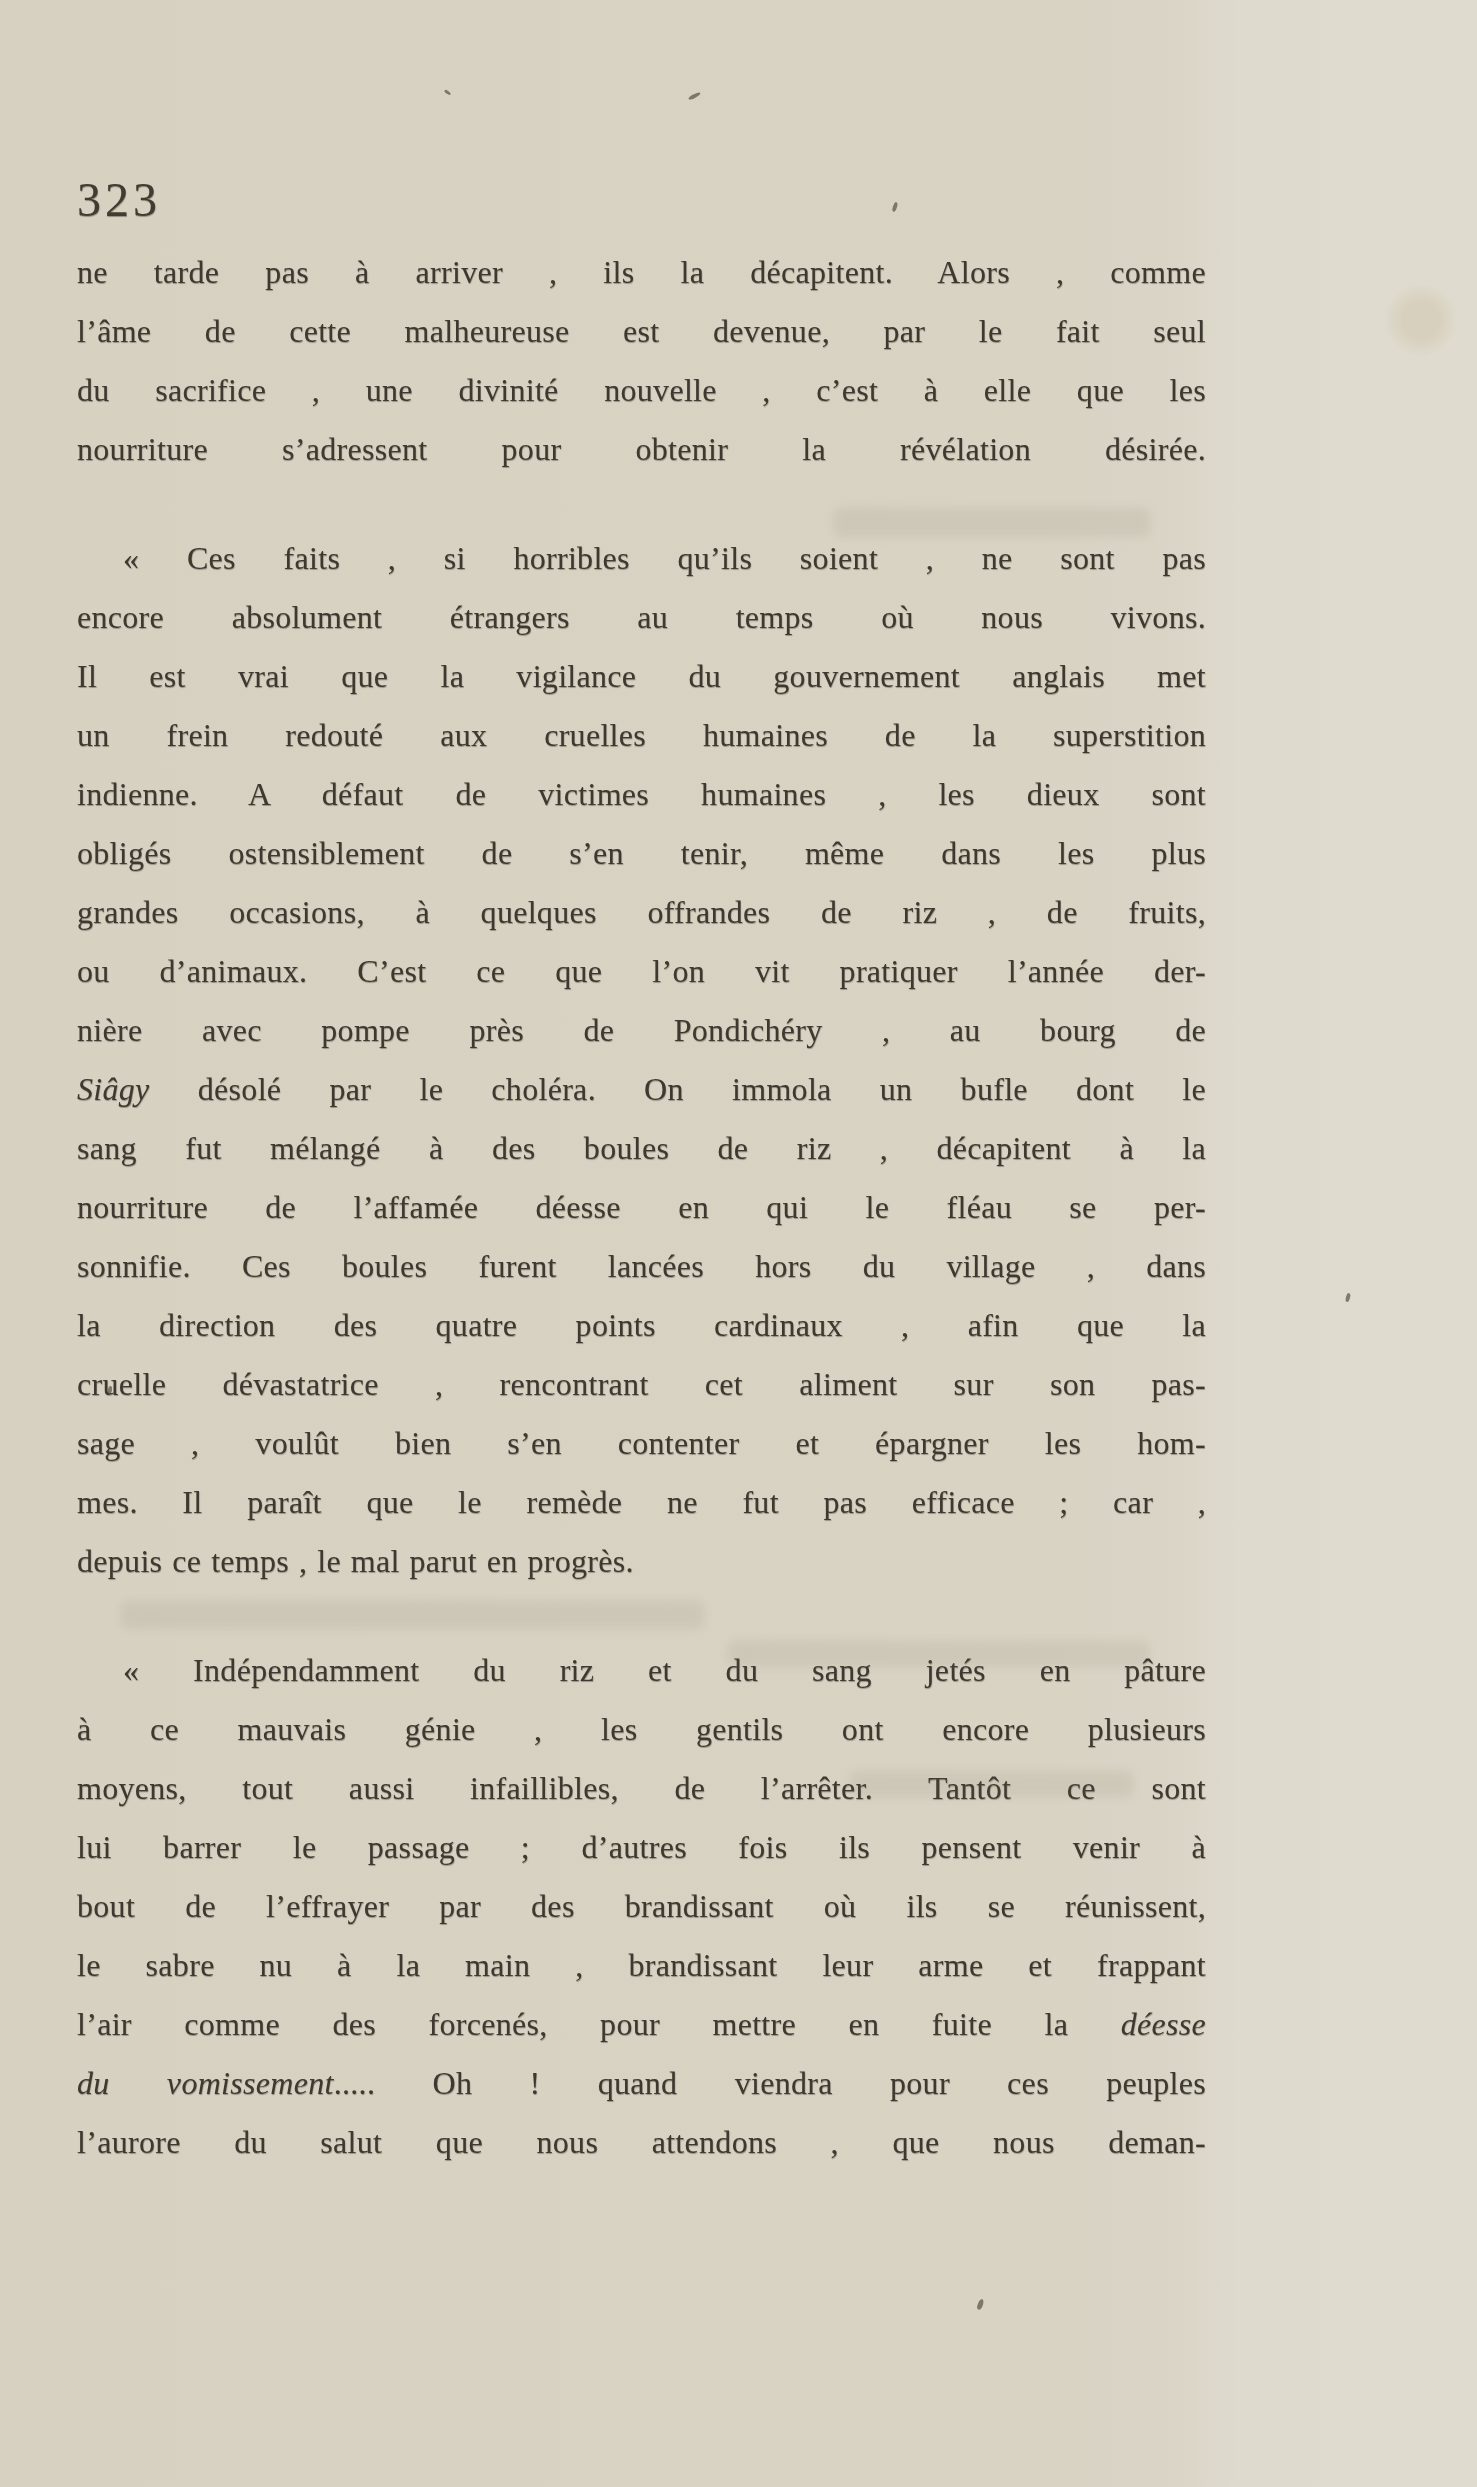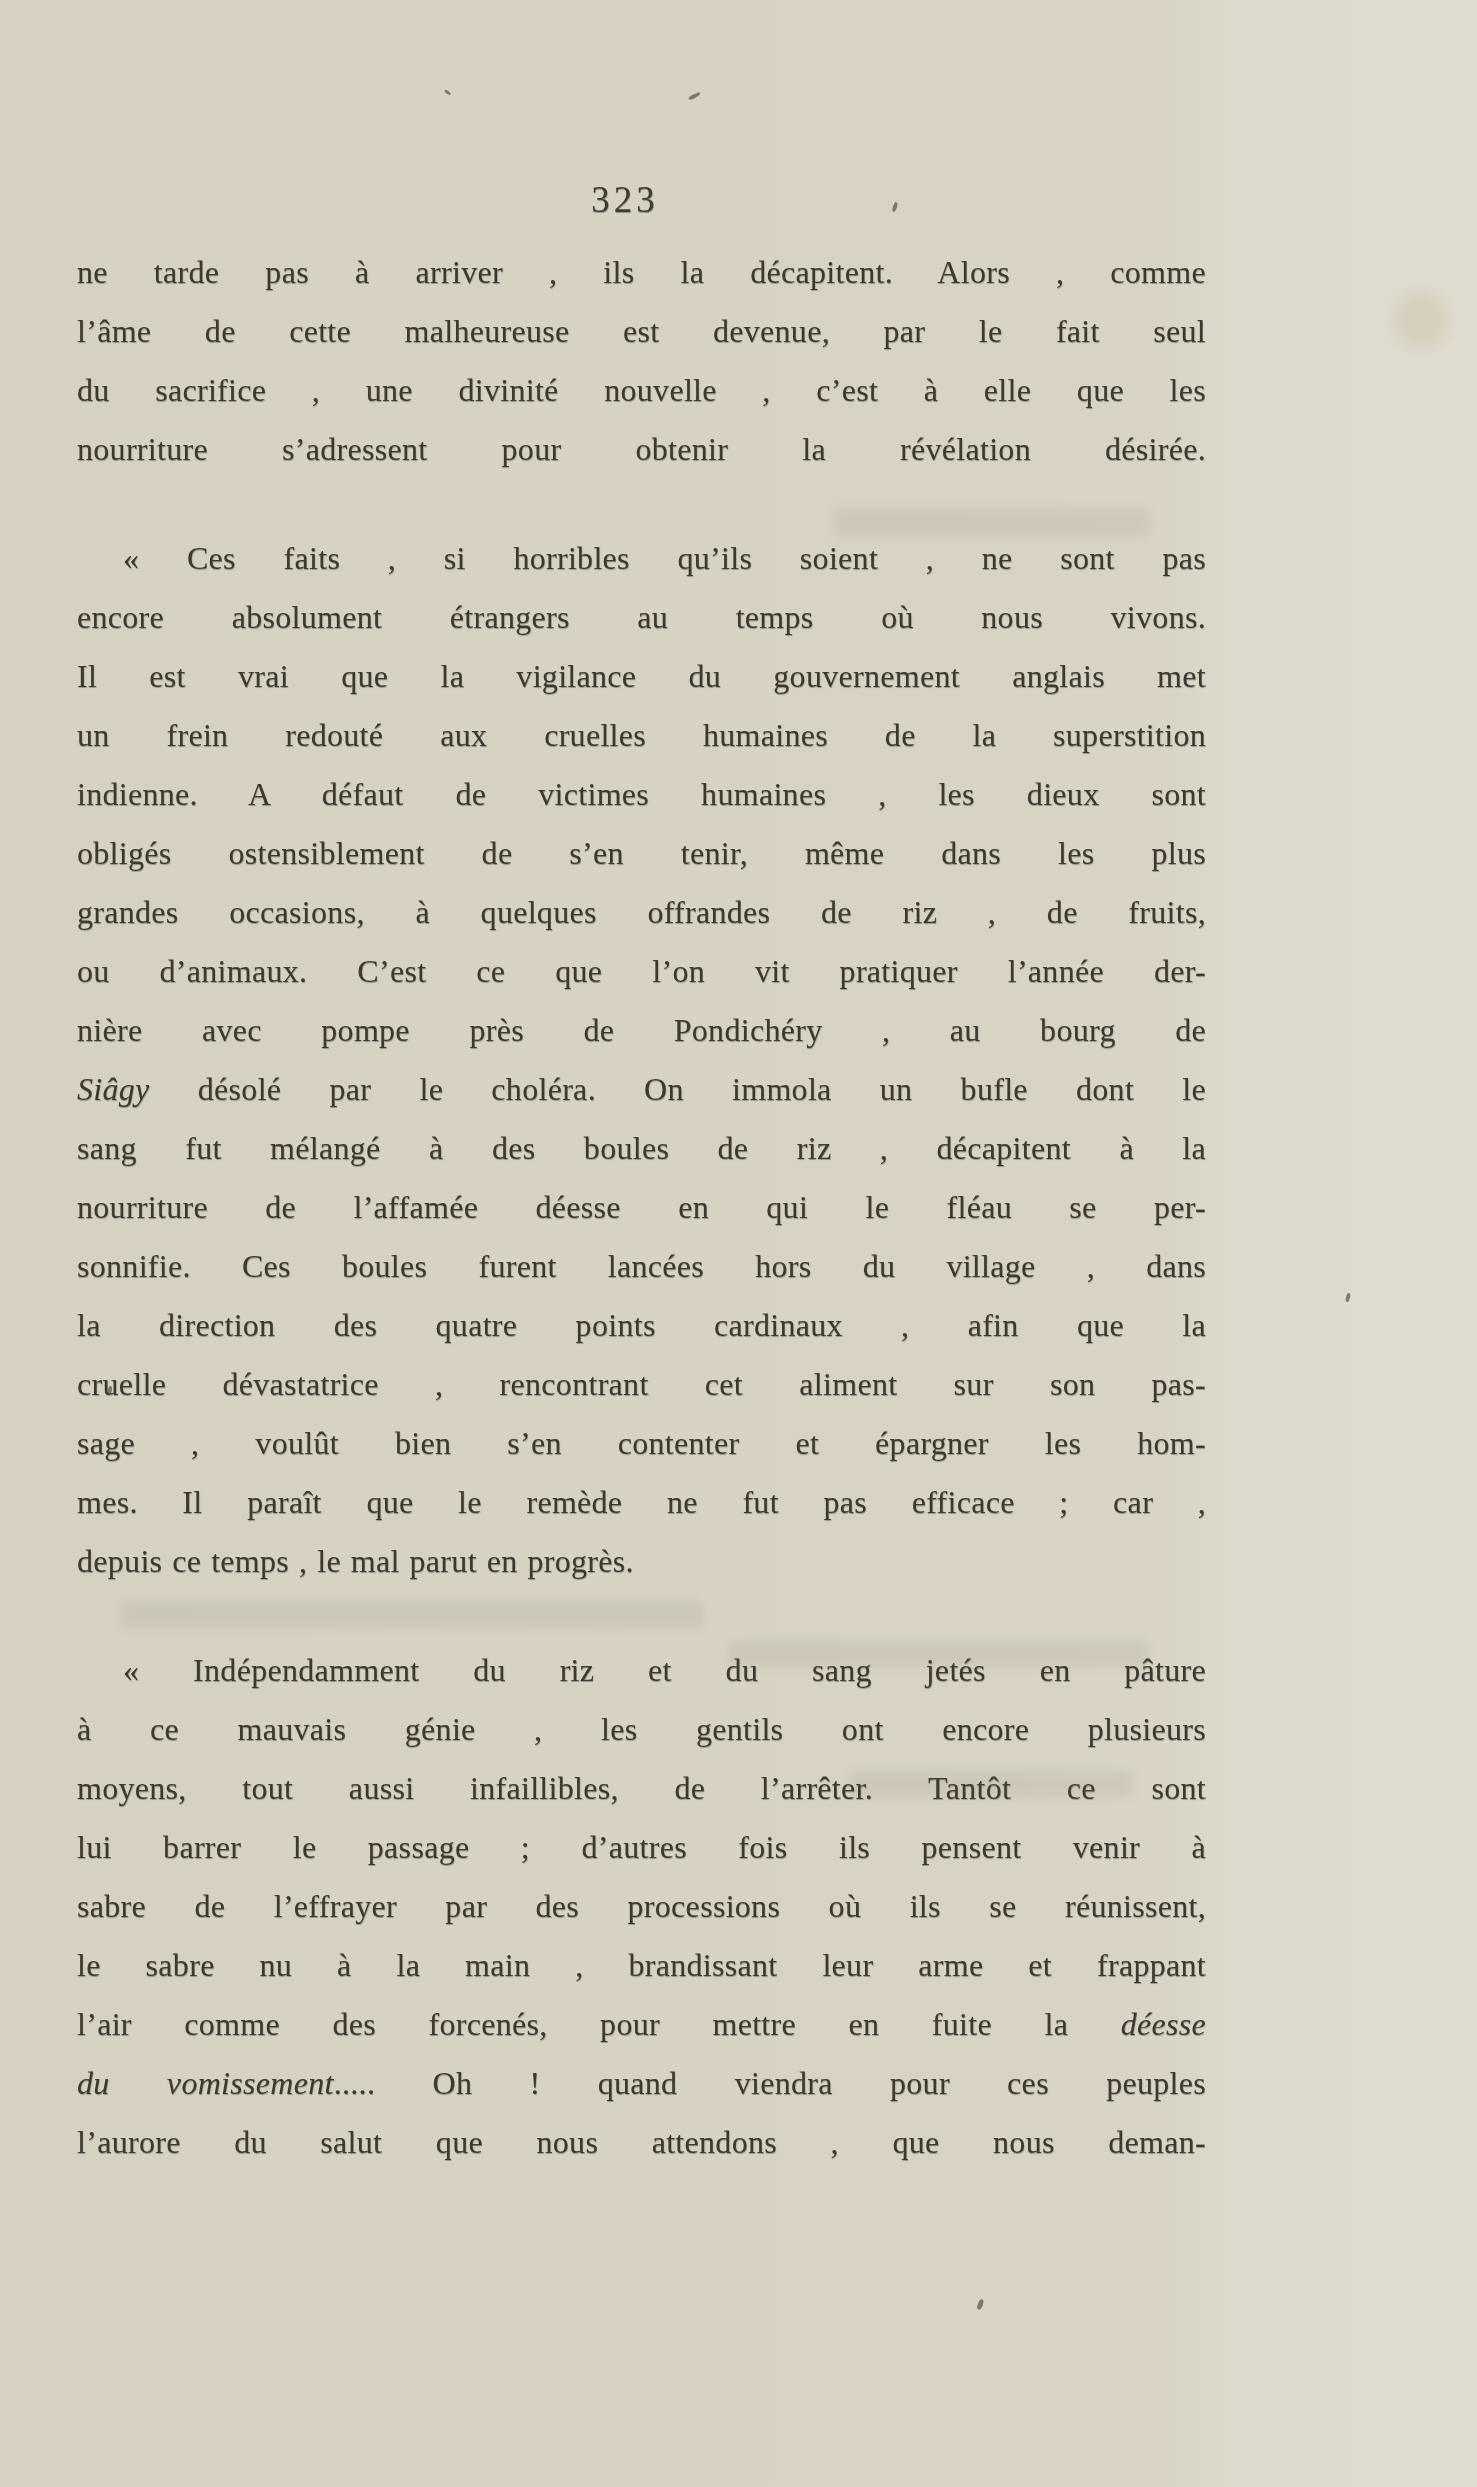--- a/index.html
+++ b/index.html
@@ -10,22 +10,22 @@
     background:
       radial-gradient(circle at 1421px 320px, rgba(165,130,75,0.12) 0 18px, rgba(165,130,75,0.0) 37px),
       linear-gradient(90deg, #d6d1c1 0%, #d8d3c3 70%, #d9d4c5 79%, #dedacd 84%, #dfdbce 100%);
     font-family: "Liberation Serif", "DejaVu Serif", serif;
     color: #3e3930;
   }
   .page { position: absolute; inset: 0; }
   .page-number {
     position: absolute;
     top: 180px; left: 77px; width: 1096px;
-    text-align: center;
-    font-size: 37px; line-height: 40px;
+    text-align: left;
+    font-size: 48px; line-height: 40px;
     letter-spacing: 4px;
     color: #413c32;
     text-shadow: 0.5px 0.5px 0.8px rgba(62,57,47,0.45);
   }
   .text-block {
     position: absolute;
     top: 243px; left: 77px; width: 1129px;
     font-size: 32px; line-height: 59px;
     letter-spacing: 0.3px;
     word-spacing: 1.6px;
@@ -80,21 +80,21 @@
         <div class="line"><span>cruelle dévastatrice , rencontrant cet aliment sur son pas-</span></div>
         <div class="line"><span>sage , voulût bien s’en contenter et épargner les hom-</span></div>
         <div class="line"><span>mes. Il paraît que le remède ne fut pas efficace ; car ,</span></div>
         <div class="line left"><span>depuis ce temps , le mal parut en progrès.</span></div>
       </div>
       <div class="par">
         <div class="line indent"><span>« Indépendamment du riz et du sang jetés en pâture</span></div>
         <div class="line"><span>à ce mauvais génie , les gentils ont encore plusieurs</span></div>
         <div class="line"><span>moyens, tout aussi infaillibles, de l’arrêter. Tantôt ce sont</span></div>
         <div class="line"><span>lui barrer le passage ; d’autres fois ils pensent venir à</span></div>
-        <div class="line"><span>sabre de l’effrayer par des processions où ils se réunissent,</span></div>
+        <div class="line"><span>bout de l’effrayer par des brandissant où ils se réunissent,</span></div>
         <div class="line"><span>le sabre nu à la main , brandissant leur arme et frappant</span></div>
         <div class="line"><span>l’air comme des forcenés, pour mettre en fuite la </span><span class="it">déesse</span></div>
         <div class="line"><span class="it">du vomissement</span><span>..... Oh ! quand viendra pour ces peuples</span></div>
         <div class="line"><span>l’aurore du salut que nous attendons , que nous deman-</span></div>
       </div>
     </div>
 
   <div class="bleed" style="left:834px; top:508px; width:316px; height:29px;"></div>
   <div class="bleed" style="left:121px; top:1601px; width:583px; height:27.5px;"></div>
   <div class="bleed" style="left:728px; top:1641px; width:421px; height:26px;"></div>

